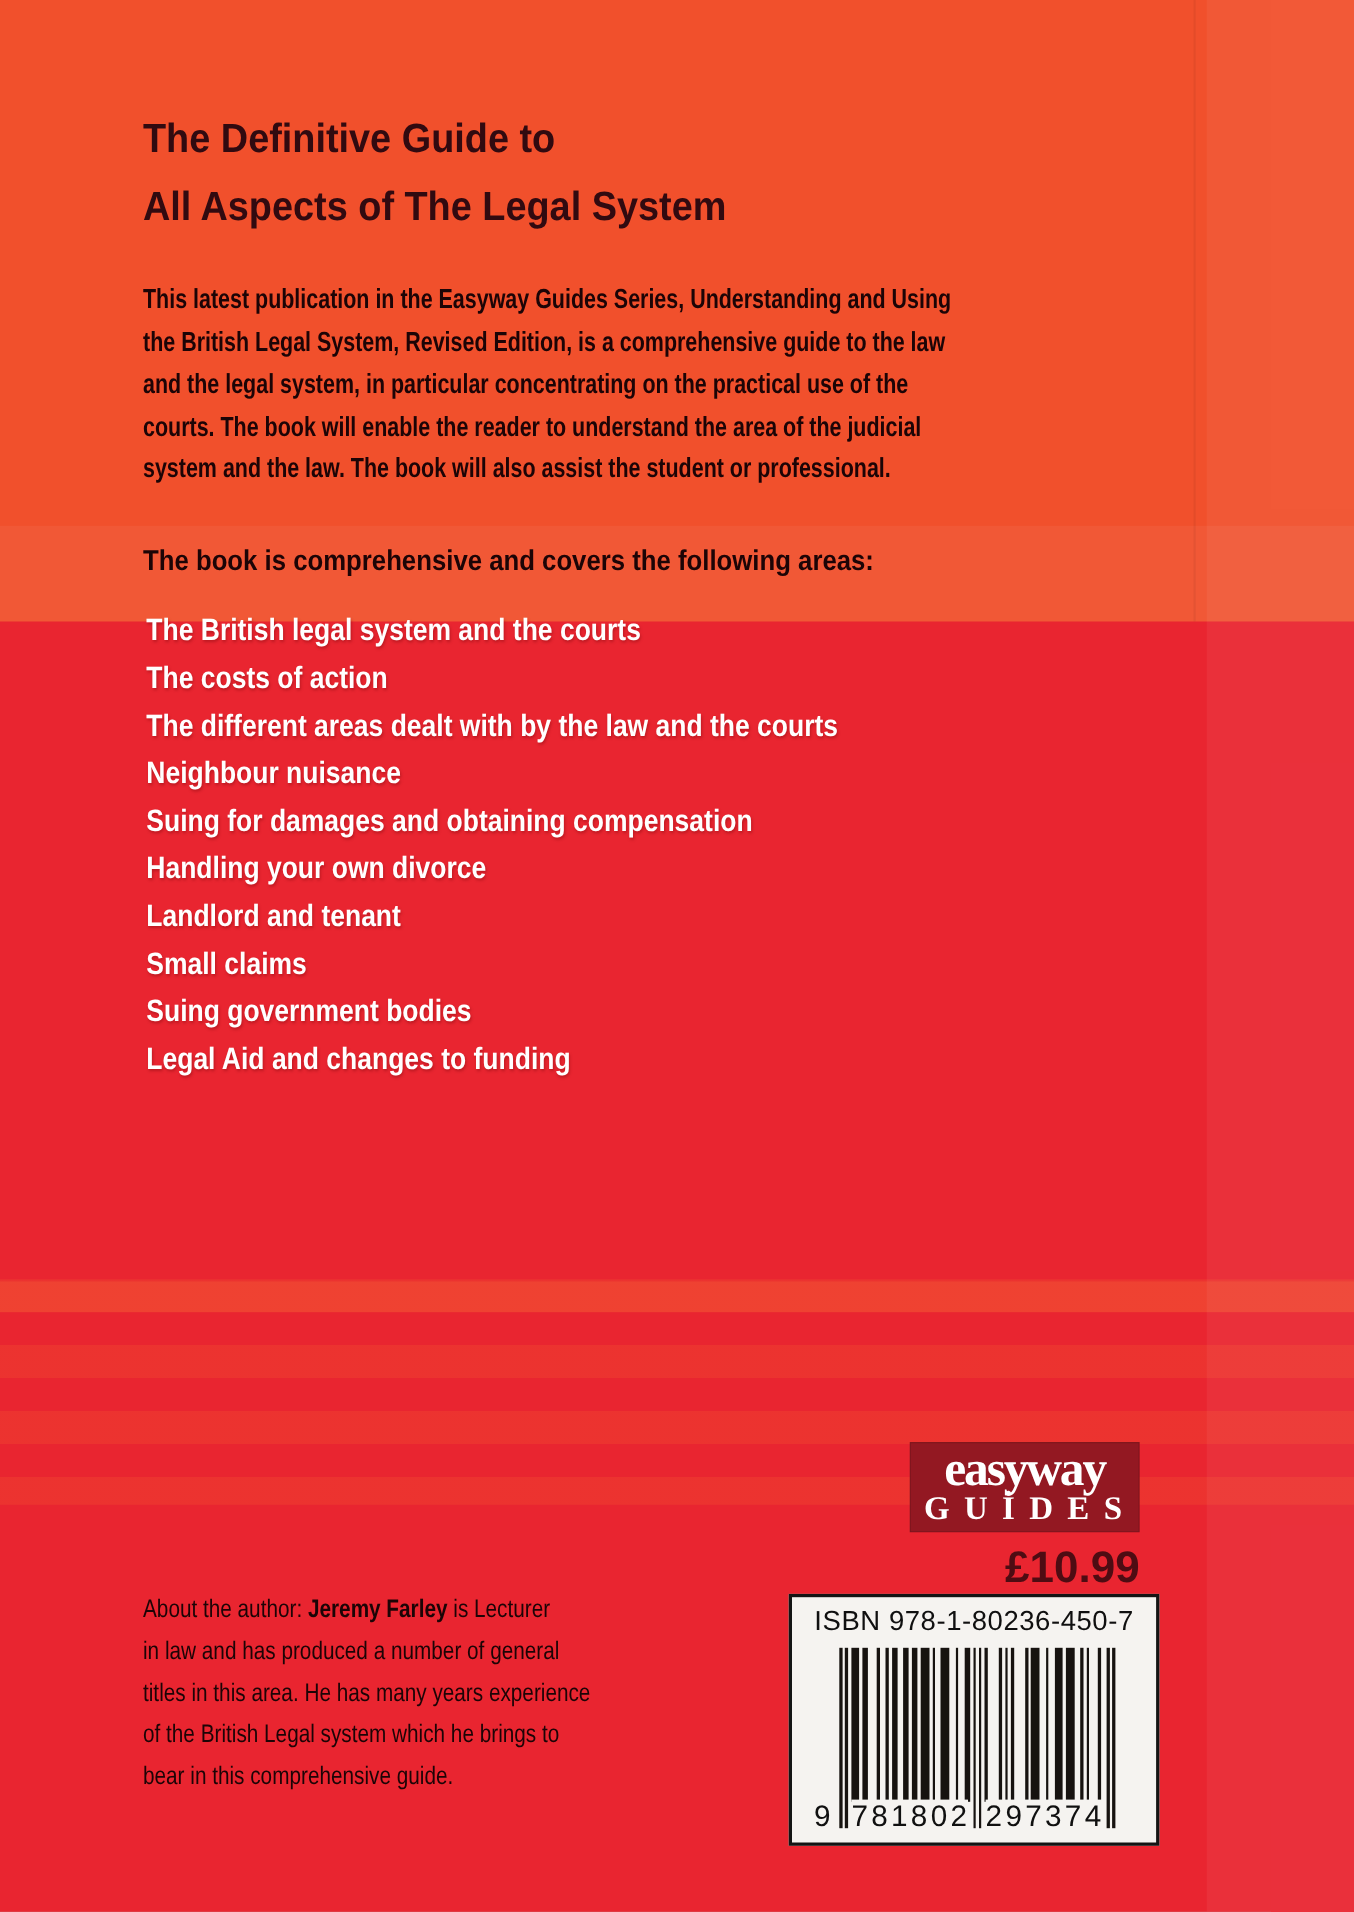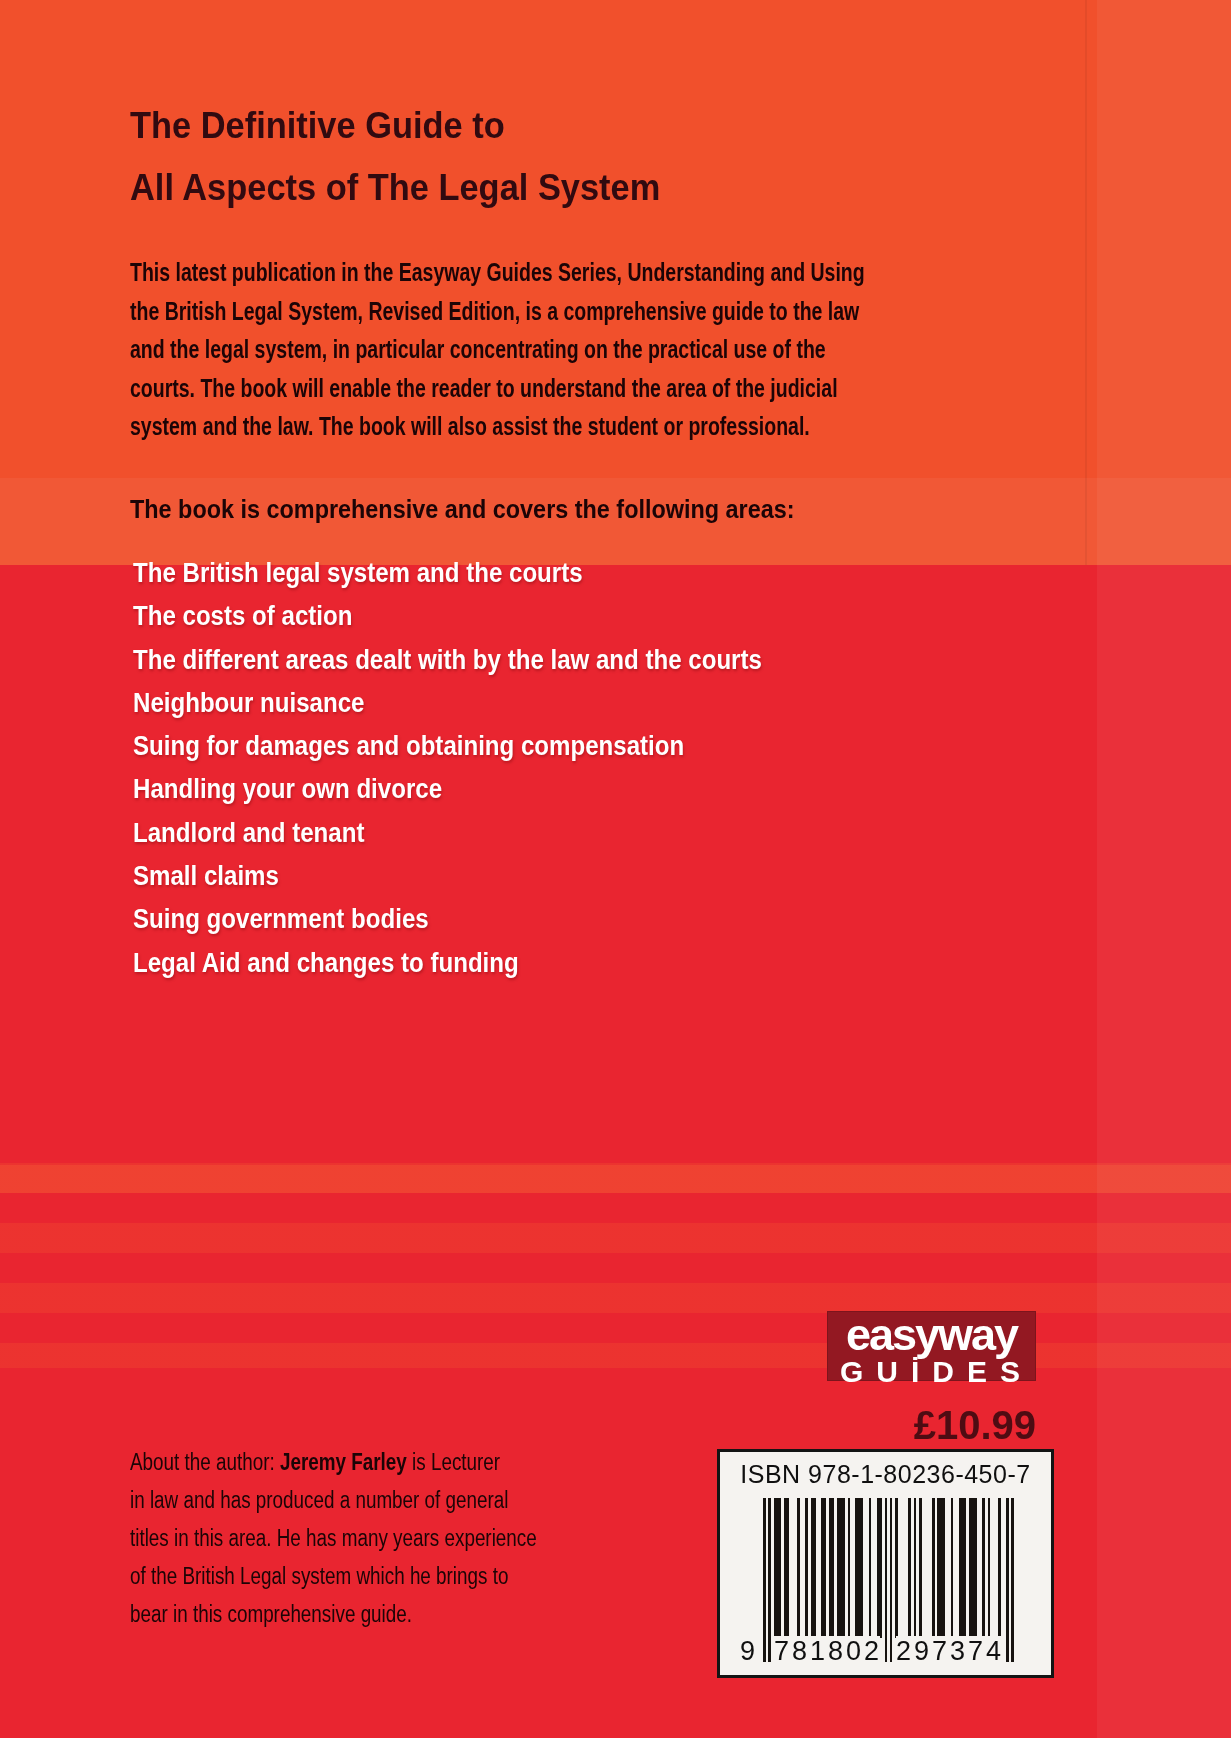--- a/index.html
+++ b/index.html
@@ -83,24 +83,25 @@
     font-size:28px;font-weight:700;line-height:43.3px;
     color:var(--topics-color);
     text-shadow:1px 2px 3px rgba(100,0,5,0.35);
     transform:scaleX(0.86);transform-origin:left top;
     white-space:nowrap;
   }
   .topics span{display:block;}
 
   
   .logo{
-    position:absolute;left:827px;top:1311px;width:209px;height:70px;
+    position:absolute;left:827px;top:1311px;width:209px;height:82px;
     background:var(--logo-bg);
     text-align:center;
     box-shadow:0 0 0 1px rgba(0,0,0,0.15) inset;
+    font-family:Liberation Serif, serif;
   }
   .logo .brand{
     display:block;margin-top:1px;
     font-size:45px;font-weight:700;letter-spacing:-2px;line-height:46px;
     color:#ffffff;
   }
   .logo .series{
     display:block;
     font-size:30px;font-weight:700;letter-spacing:13px;line-height:28px;
     padding-left:10px;

